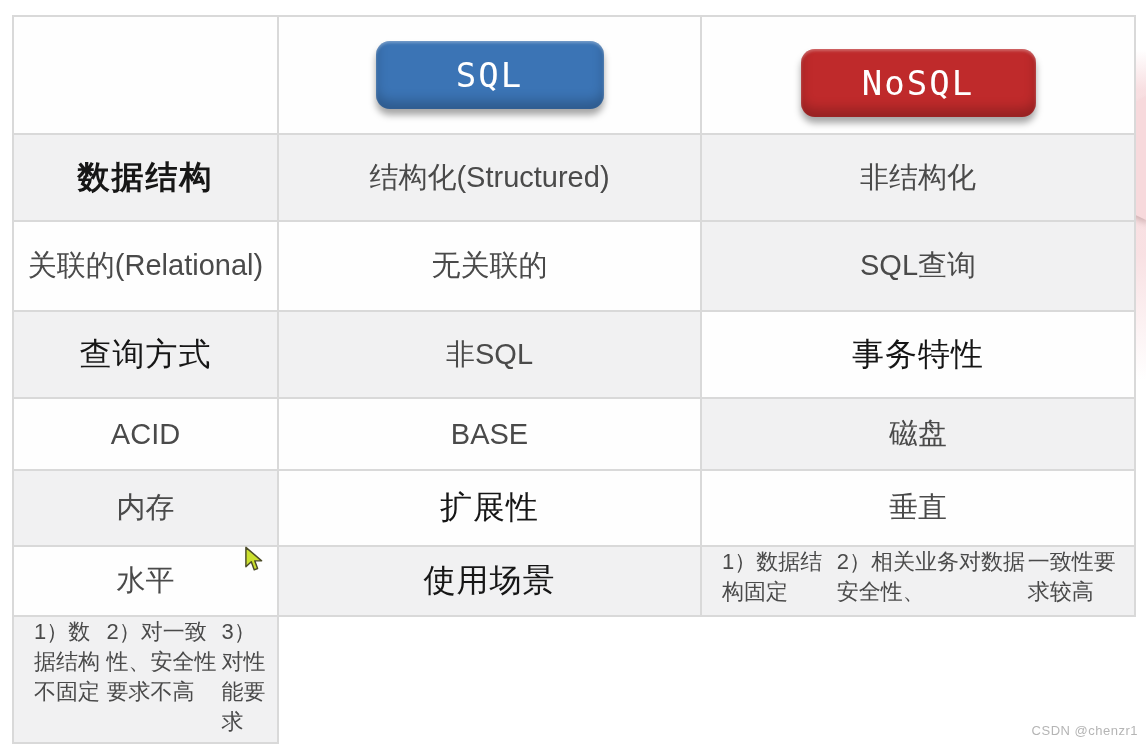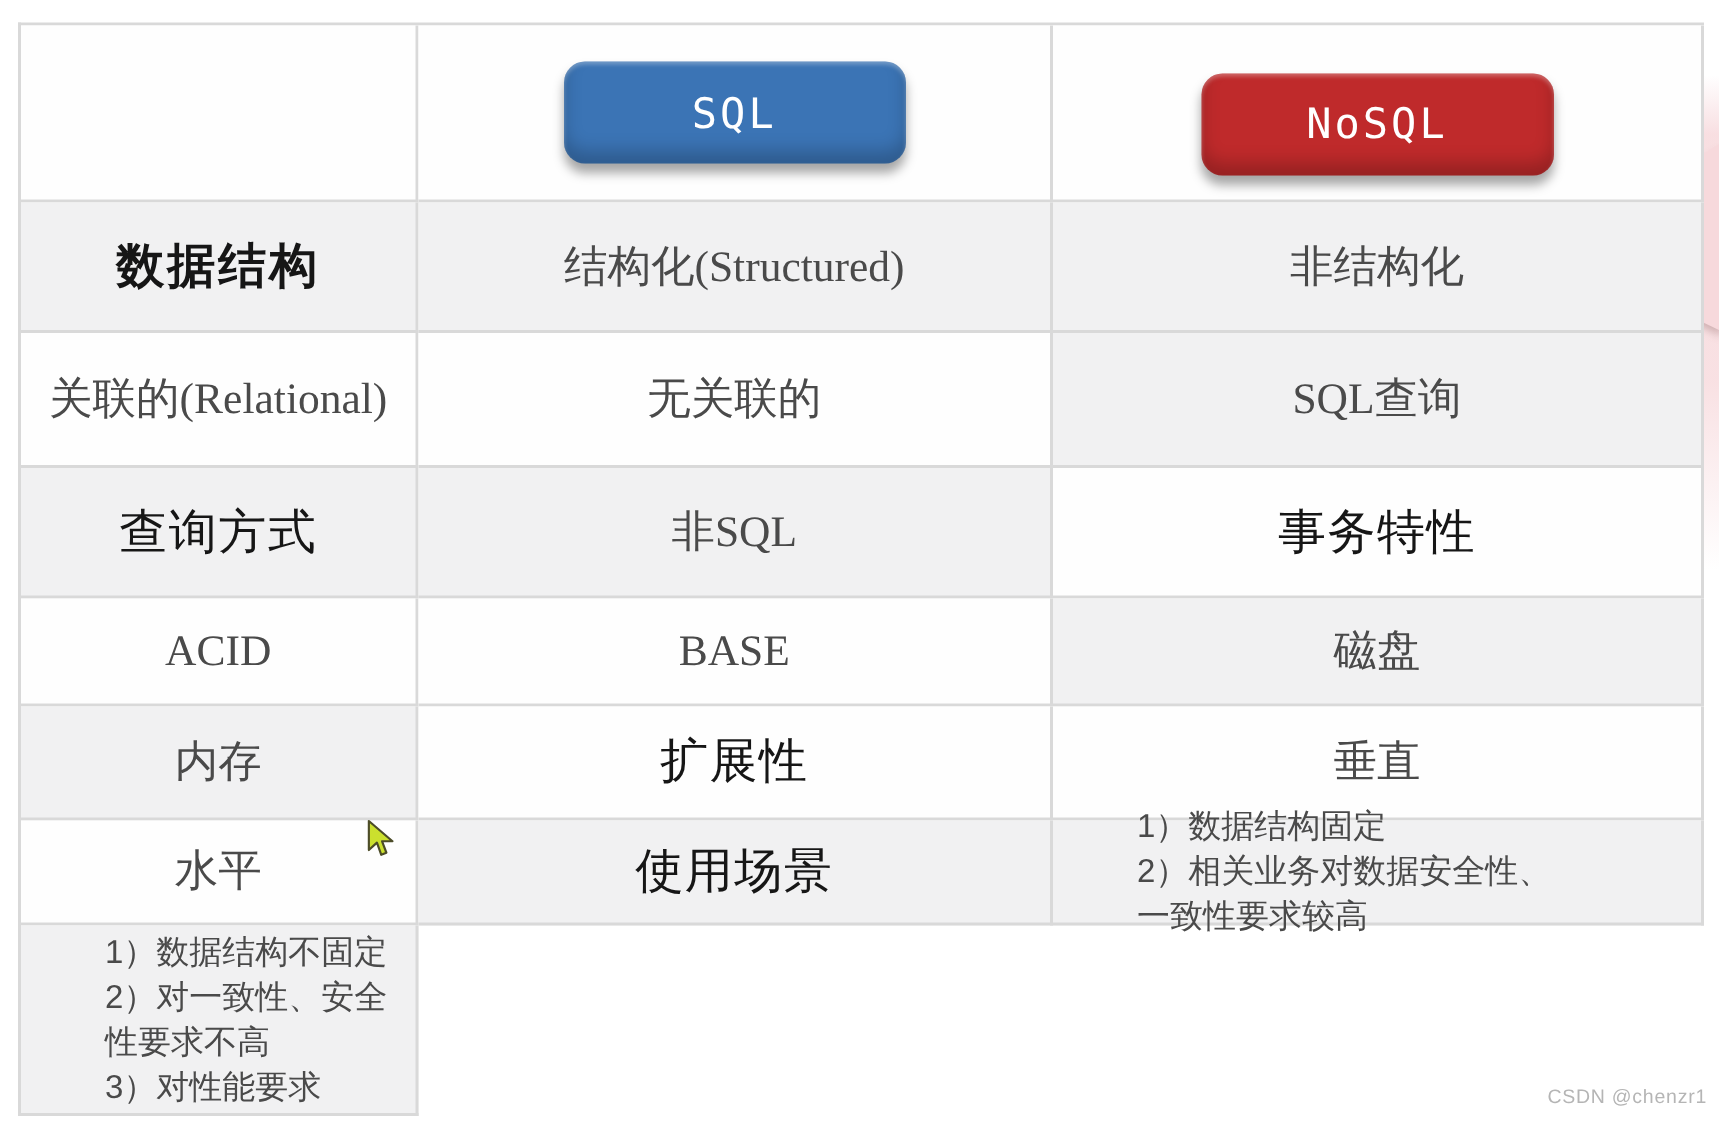--- a/index.html
+++ b/index.html
@@ -36,46 +36,46 @@
     background: #fefefe;
   }
   .cell.stripe { background: var(--stripe); }
   .lbl {
     font-size: 32px;
     color: var(--labeltext);
     letter-spacing: 1px;
   }
   .lbl.heavy { font-weight: 700; letter-spacing: 2px; }
   .val {
-    font-family: Liberation Serif, serif;
+    font-family: Liberation Sans, sans-serif;
     font-size: 29px;
     color: var(--valtext);
   }
   .usecase {
-    flex-direction: column;
+    flex-direction: row;
     align-items: flex-start;
     justify-content: center;
-    padding-left: 56px;
+    padding-left: 20px;
   }
   .usecase .line {
     font-size: 22px;
     line-height: 30px;
     color: var(--valtext);
   }
   
   .badge {
     width: 228px;
     height: 68px;
     border-radius: 14px;
     display: flex;
     align-items: center;
     justify-content: center;
     color: #ffffff;
     font-family: "DejaVu Sans Mono", monospace;
-    font-size: 28px;
+    font-size: 34px;
     letter-spacing: 2px;
     box-shadow: 0 6px 7px rgba(0,0,0,0.35),
                 inset 0 2px 3px rgba(255,255,255,0.30),
                 inset 0 -8px 12px rgba(0,0,0,0.22);
   }
   .badge.sql   { background: var(--sqlblue); }
   .badge.nosql { width: 235px; background: var(--nosqlred); margin-top: 15px; }
   
   .pink-arrow {
     position: absolute;

